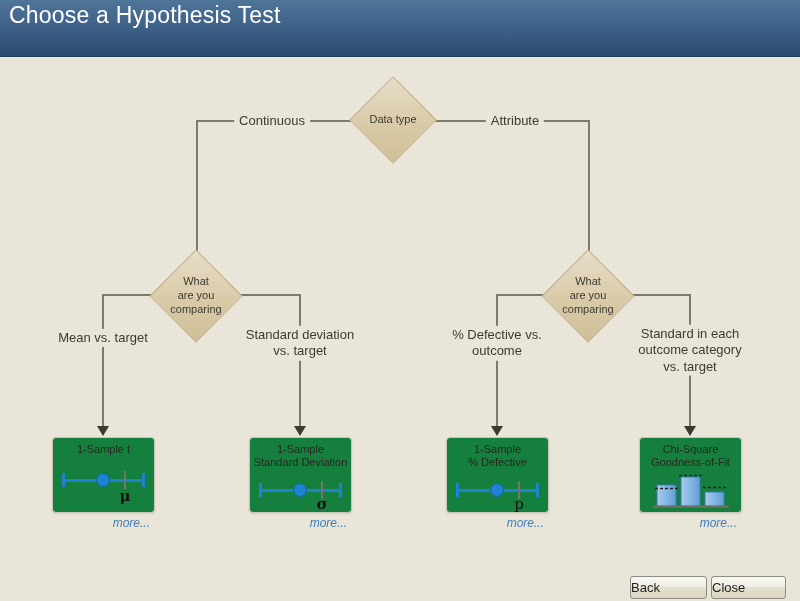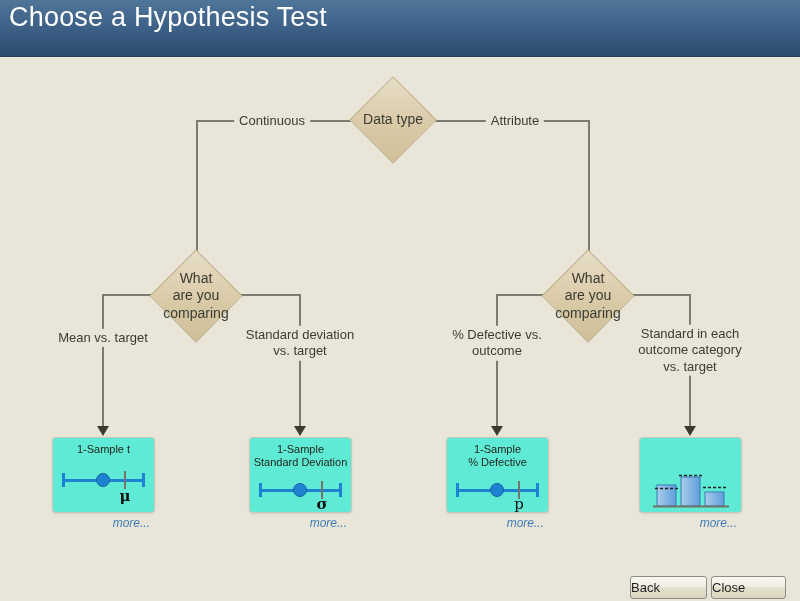--- a/index.html
+++ b/index.html
@@ -4,21 +4,21 @@
 <style>
   * { margin:0; padding:0; box-sizing:border-box; }
   html,body { width:800px; height:601px; }
   body { font-family:"Liberation Sans", sans-serif; }
   .window { position:relative; width:800px; height:601px; background:#e9e6d9; overflow:hidden; }
 
   
   .header { position:absolute; left:0; top:0; width:800px; height:57px;
             background:linear-gradient(#4f7599 0%, #3a5c83 60%, #2b4a6c 100%);
             border-bottom:1px solid #223e5c; }
-  .header-title { position:absolute; left:9px; top:2px; font-size:27px; color:#ffffff; font-weight:400; letter-spacing:0.2px; }
+  .header-title { position:absolute; left:9px; top:2px; font-size:23px; color:#ffffff; font-weight:400; letter-spacing:0.2px; }
   .header-subtitle { position:absolute; left:30px; top:33px; font-size:13px; color:#f2f4f8; font-weight:400; }
 
   
   .hline, .vline { position:absolute; background:#7b7b6f; }
   .hline { height:2px; }
   .vline { width:2px; }
   .arrowhead { position:absolute; width:0; height:0;
                border-left:6px solid transparent; border-right:6px solid transparent;
                border-top:10px solid #3a3a31; }
 
@@ -26,30 +26,30 @@
   .diamond { position:absolute; }
   .diamond-shape { position:absolute; transform:rotate(45deg);
                    background:linear-gradient(135deg,#e7ddc7 0%,#d9caa8 55%,#cfbf98 100%);
                    border:1px solid rgba(160,140,100,0.40); }
   .diamond.root { left:349px; top:76px; width:88px; height:88px; }
   .diamond.root .diamond-shape { left:13px; top:13px; width:62px; height:62px; }
   .diamond.big { width:94px; height:94px; }
   .diamond.big .diamond-shape { left:14px; top:14px; width:66px; height:66px; }
   .diamond-label { position:absolute; left:0; top:0; right:0; bottom:0;
                    display:flex; flex-direction:column; align-items:center; justify-content:center;
-                   font-size:14px; line-height:1.25; color:#3b3b31; text-align:center; }
+                   font-size:11px; line-height:1.25; color:#3b3b31; text-align:center; }
 
   
   .branch-label { position:absolute; transform:translate(-50%,-50%);
                   background:#e9e6d9; padding:1px 5px; font-size:13px; line-height:1.25;
                   color:#3b3b31; text-align:center; white-space:nowrap; }
 
   
   .card-group { position:absolute; top:437px; width:103px; }
-  .card { position:relative; width:103px; height:76px; background:#5eead4;
+  .card { position:relative; width:103px; height:76px; background:#15803d;
           border:1px solid #cac7b9; border-radius:4px; box-shadow:0 1px 2px rgba(90,85,60,0.15); }
   .card-title { padding-top:5px; font-size:11px; line-height:1.2; font-weight:400;
                 color:#26261e; text-align:center; }
   .iv-line { position:absolute; left:10px; top:41px; width:81px; height:3px; background:#1e82d2; }
   .iv-cap { position:absolute; top:35px; width:3px; height:14px; background:#1e82d2; }
   .iv-cap.l { left:9px; } .iv-cap.r { left:89px; }
   .iv-dot { position:absolute; left:43px; top:35px; width:14px; height:14px; border-radius:50%;
             background:#1e82d2; border:1px solid #15649f; }
   .iv-tick { position:absolute; left:71px; top:33px; width:2px; height:18px; background:#75756b; }
   .iv-symbol { position:absolute; left:62px; top:48px; width:20px; text-align:center;
@@ -183,20 +183,24 @@
         <div class="iv-dot" style="top:45px;"></div>
         <div class="iv-tick" style="top:43px;"></div>
         <div class="iv-symbol" style="top:56px; font-weight:normal;">p</div>
       </div>
     </div>
     <div class="more-link">more...</div>
   </div>
 
   <div class="card-group" style="left:639px;">
     <div class="card">
+      <div class="card-title">
+        <div>Chi-Square</div>
+        <div>Goodness-of-Fit</div>
+      </div>
       <svg class="chi-icon" width="80" height="42">
         <defs>
           <linearGradient id="barGrad" x1="0" y1="0" x2="1" y2="0">
             <stop offset="0" stop-color="#a9ccec"></stop>
             <stop offset="1" stop-color="#5f9fd9"></stop>
           </linearGradient>
         </defs>
         <rect x="6" y="17" width="19" height="21" fill="url(#barGrad)" stroke="#3b79b5" stroke-width="1"></rect>
         <rect x="30" y="9" width="19" height="29" fill="url(#barGrad)" stroke="#3b79b5" stroke-width="1"></rect>
         <rect x="54" y="24" width="19" height="14" fill="url(#barGrad)" stroke="#3b79b5" stroke-width="1"></rect>

